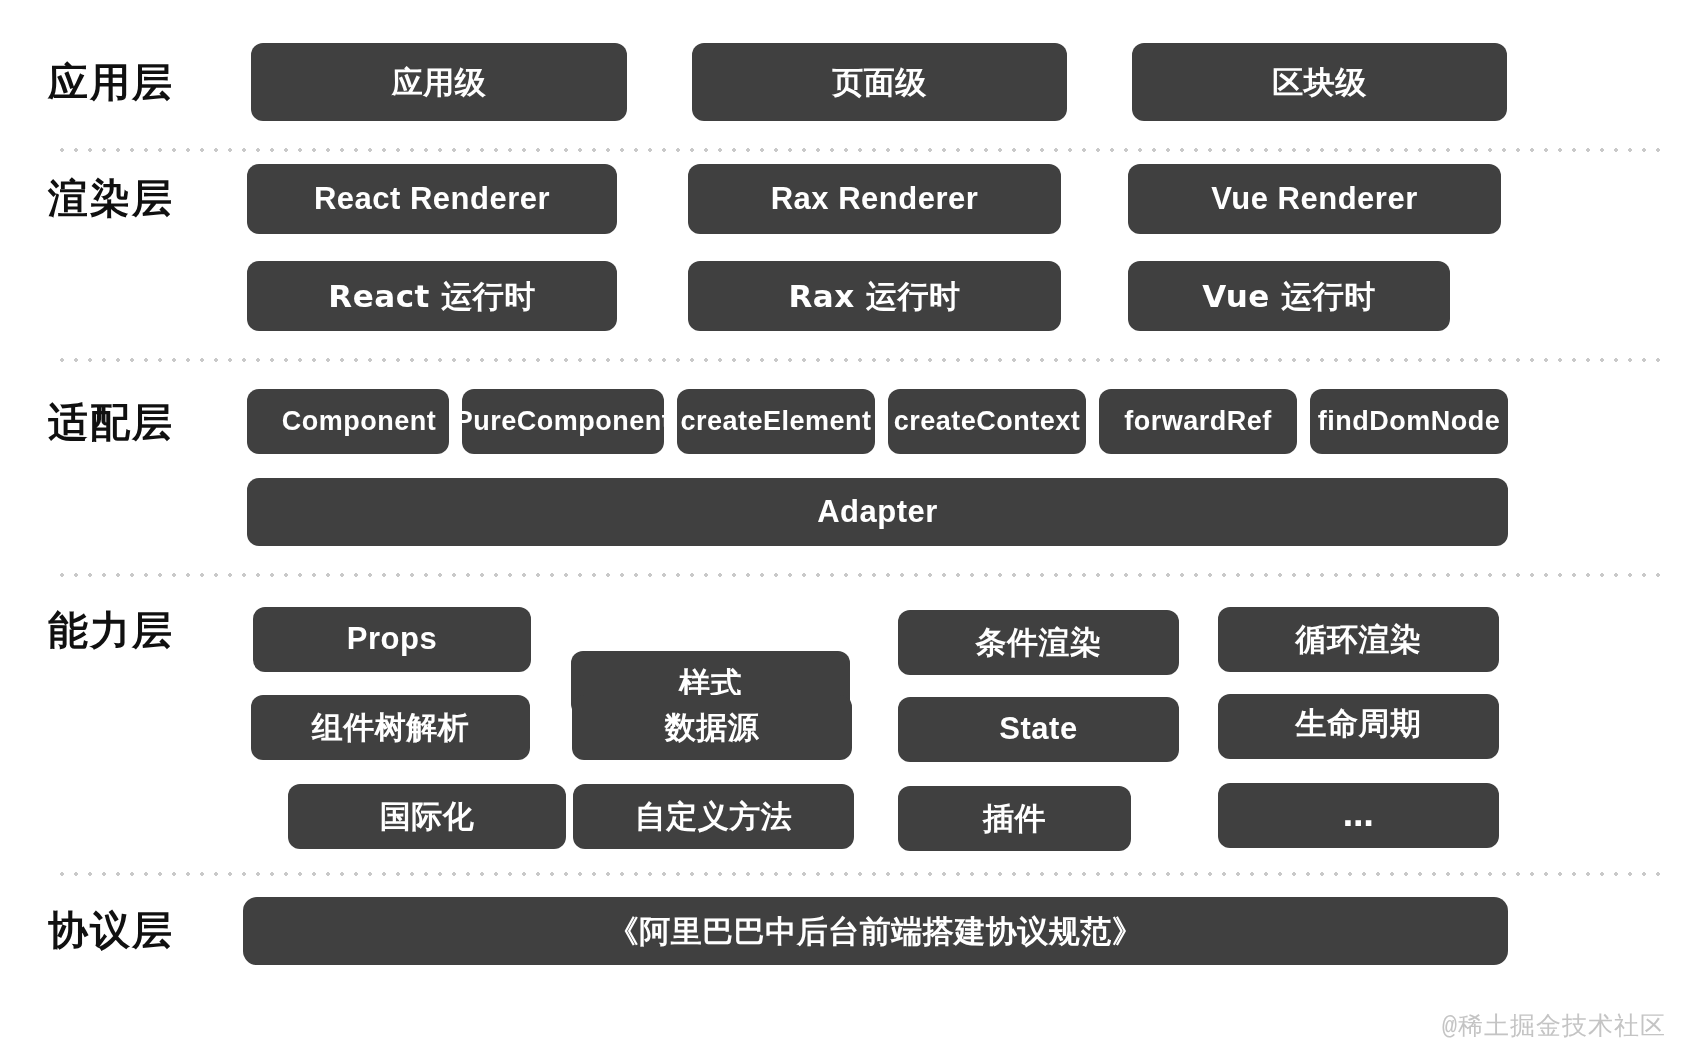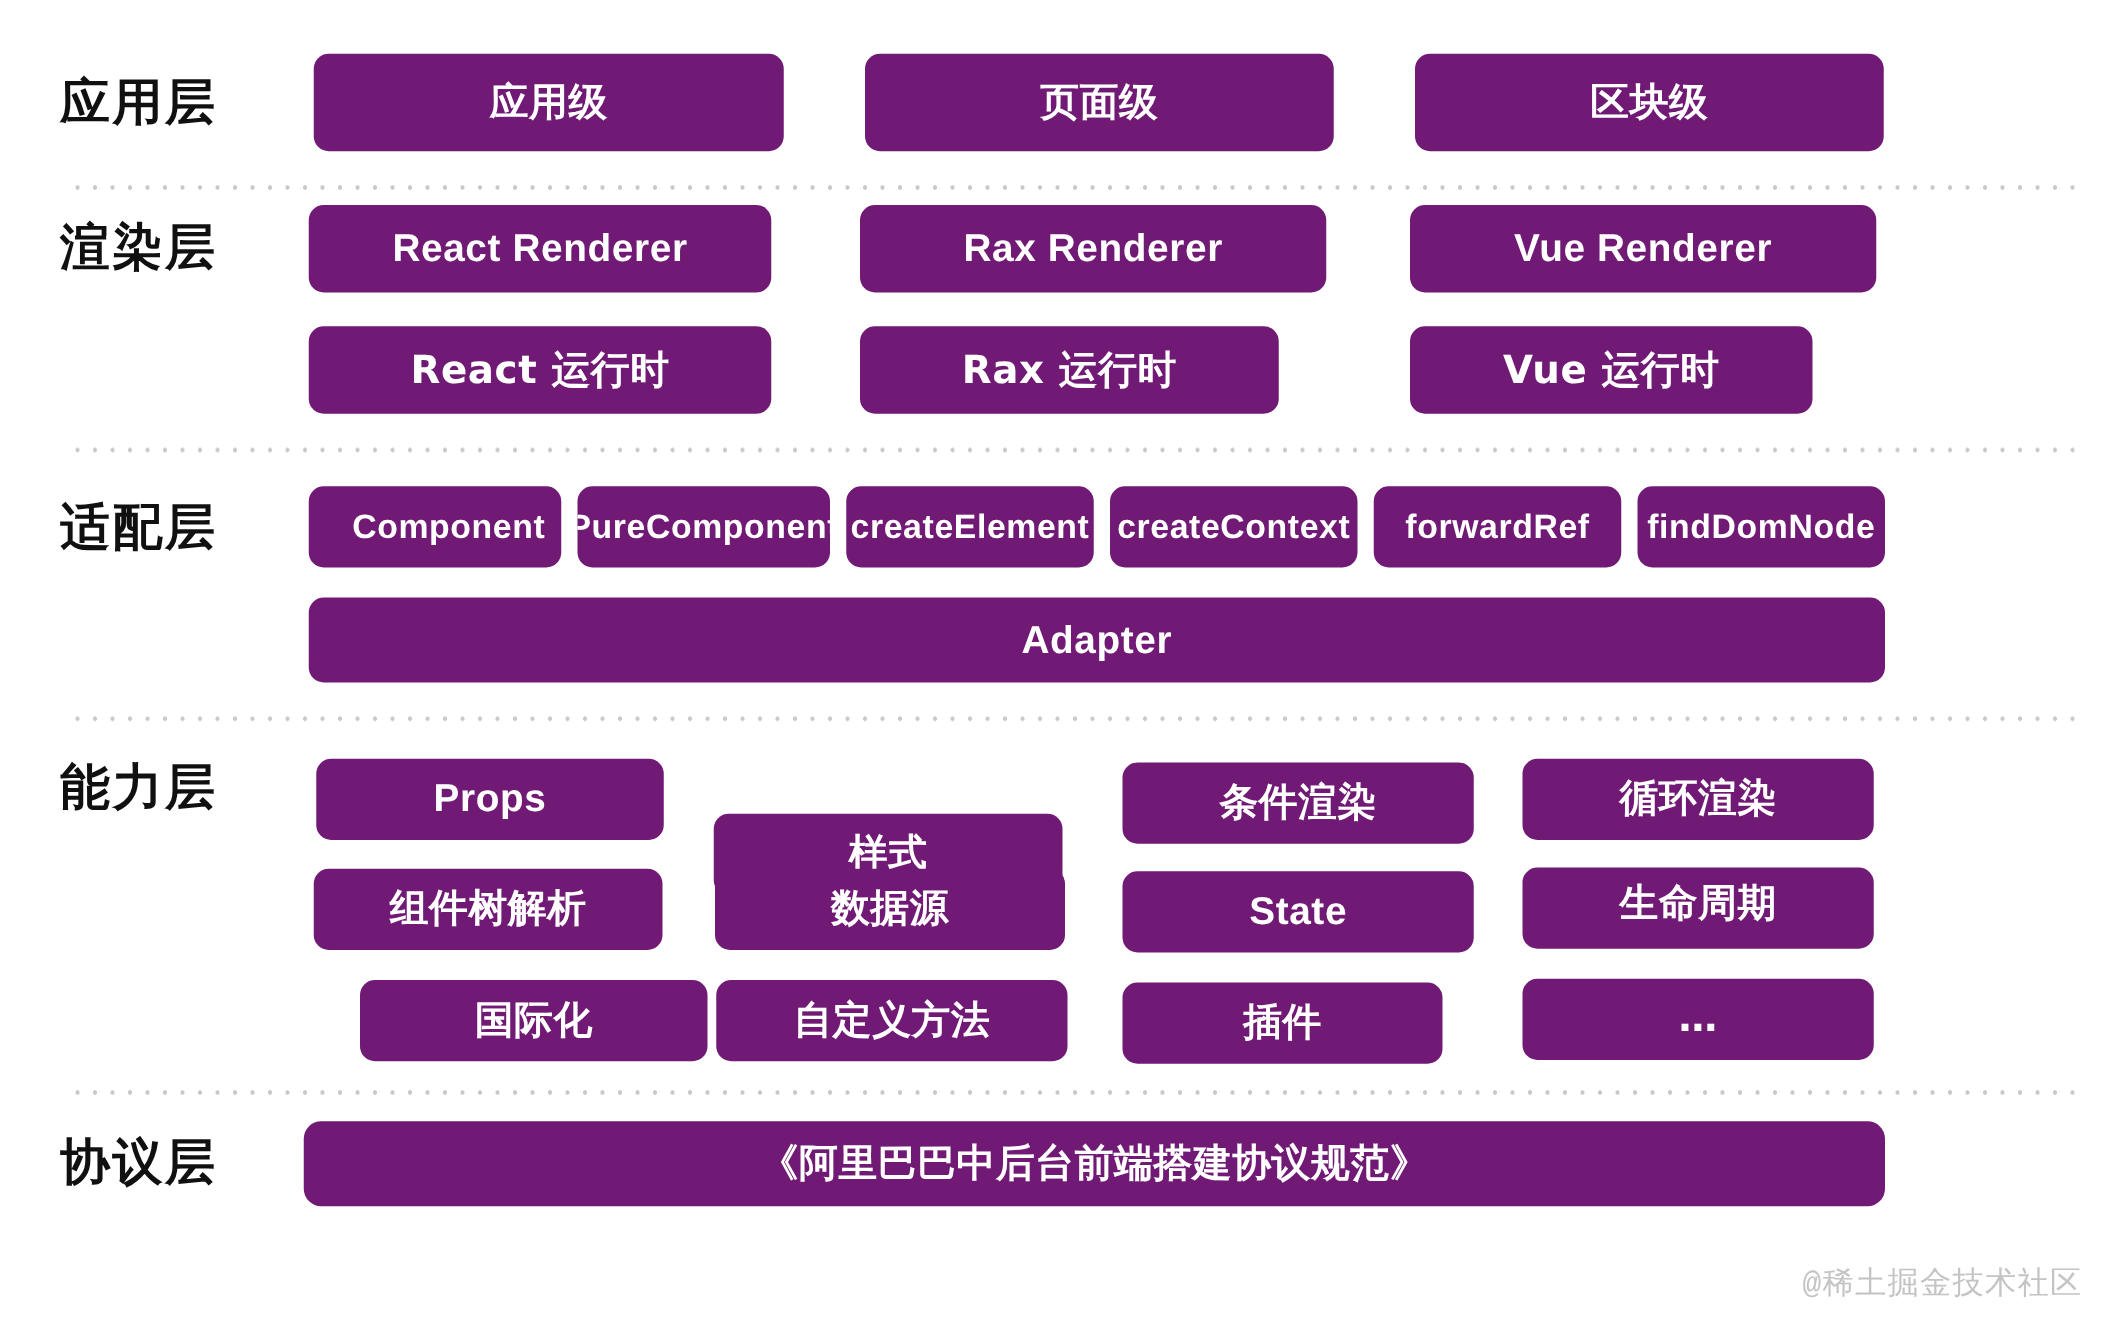--- a/index.html
+++ b/index.html
@@ -40,21 +40,21 @@
     color: #101010;
     font-weight: 700;
     letter-spacing: 2px;
     white-space: nowrap;
     font-family: "DejaVu Sans", "Liberation Sans", sans-serif;
   }
 
   
   .box {
     position: absolute;
-    background: #701a75;
+    background: #404040;
     border-radius: 12px;
     color: #ffffff;
     display: flex;
     align-items: center;
     justify-content: center;
     text-align: center;
     font-size: 31px;
     font-weight: 700;
     letter-spacing: 0.5px;
     line-height: 1.1;
@@ -91,21 +91,21 @@
 
   <div class="sep" style="top:148px;"></div>
 
   <div class="layer-label" style="top:178px;">渲染层</div>
 
   <div class="box" style="left:247px; top:164px; width:370px; height:70px;">React Renderer</div>
   <div class="box" style="left:688px; top:164px; width:373px; height:70px;">Rax Renderer</div>
   <div class="box" style="left:1128px; top:164px; width:373px; height:70px;">Vue Renderer</div>
 
   <div class="box cn" style="left:247px; top:261px; width:370px; height:70px;">React 运行时</div>
-  <div class="box cn" style="left:688px; top:261px; width:335px; height:70px;">Rax 运行时</div>
+  <div class="box cn" style="left:688px; top:261px; width:373px; height:70px;">Rax 运行时</div>
   <div class="box cn" style="left:1128px; top:261px; width:322px; height:70px;">Vue 运行时</div>
 
   <div class="sep" style="top:358px;"></div>
 
   <div class="layer-label" style="top:402px;">适配层</div>
 
   <div class="box small" style="left:247px; top:389px; width:202px; height:65px;padding-left:28px;">Component</div>
   <div class="box small" style="left:462px; top:389px; width:202px; height:65px;">PureComponent</div>
   <div class="box small" style="left:677px; top:389px; width:198px; height:65px;">createElement</div>
   <div class="box small" style="left:888px; top:389px; width:198px; height:65px;">createContext</div>
@@ -123,21 +123,21 @@
   <div class="box cn" style="left:898px; top:610px; width:281px; height:65px;">条件渲染</div>
   <div class="box cn" style="left:1218px; top:607px; width:281px; height:65px;">循环渲染</div>
 
   <div class="box cn" style="left:251px; top:695px; width:279px; height:65px;">组件树解析</div>
   <div class="box cn" style="left:572px; top:695px; width:280px; height:65px;">数据源</div>
   <div class="box" style="left:898px; top:697px; width:281px; height:65px;">State</div>
   <div class="box cn" style="left:1218px; top:694px; width:281px; height:65px;font-family:Liberation Mono, monospace;">生命周期</div>
 
   <div class="box cn" style="left:253px; top:784px; width:278px; height:65px;margin-left:35px;">国际化</div>
   <div class="box cn" style="left:573px; top:784px; width:281px; height:65px;">自定义方法</div>
-  <div class="box cn" style="left:898px; top:786px; width:256px; height:65px;">插件</div>
+  <div class="box cn" style="left:898px; top:786px; width:233px; height:65px;">插件</div>
   <div class="box cn" style="left:1218px; top:783px; width:281px; height:65px;">…</div>
 
   <div class="sep" style="top:872px;"></div>
 
   <div class="layer-label" style="top:910px;">协议层</div>
 
   <div class="box cn proto" style="left:243px; top:897px; width:1265px; height:68px;">《阿里巴巴中后台前端搭建协议规范》</div>
 
   <div id="watermark">@稀土掘金技术社区</div>
 

